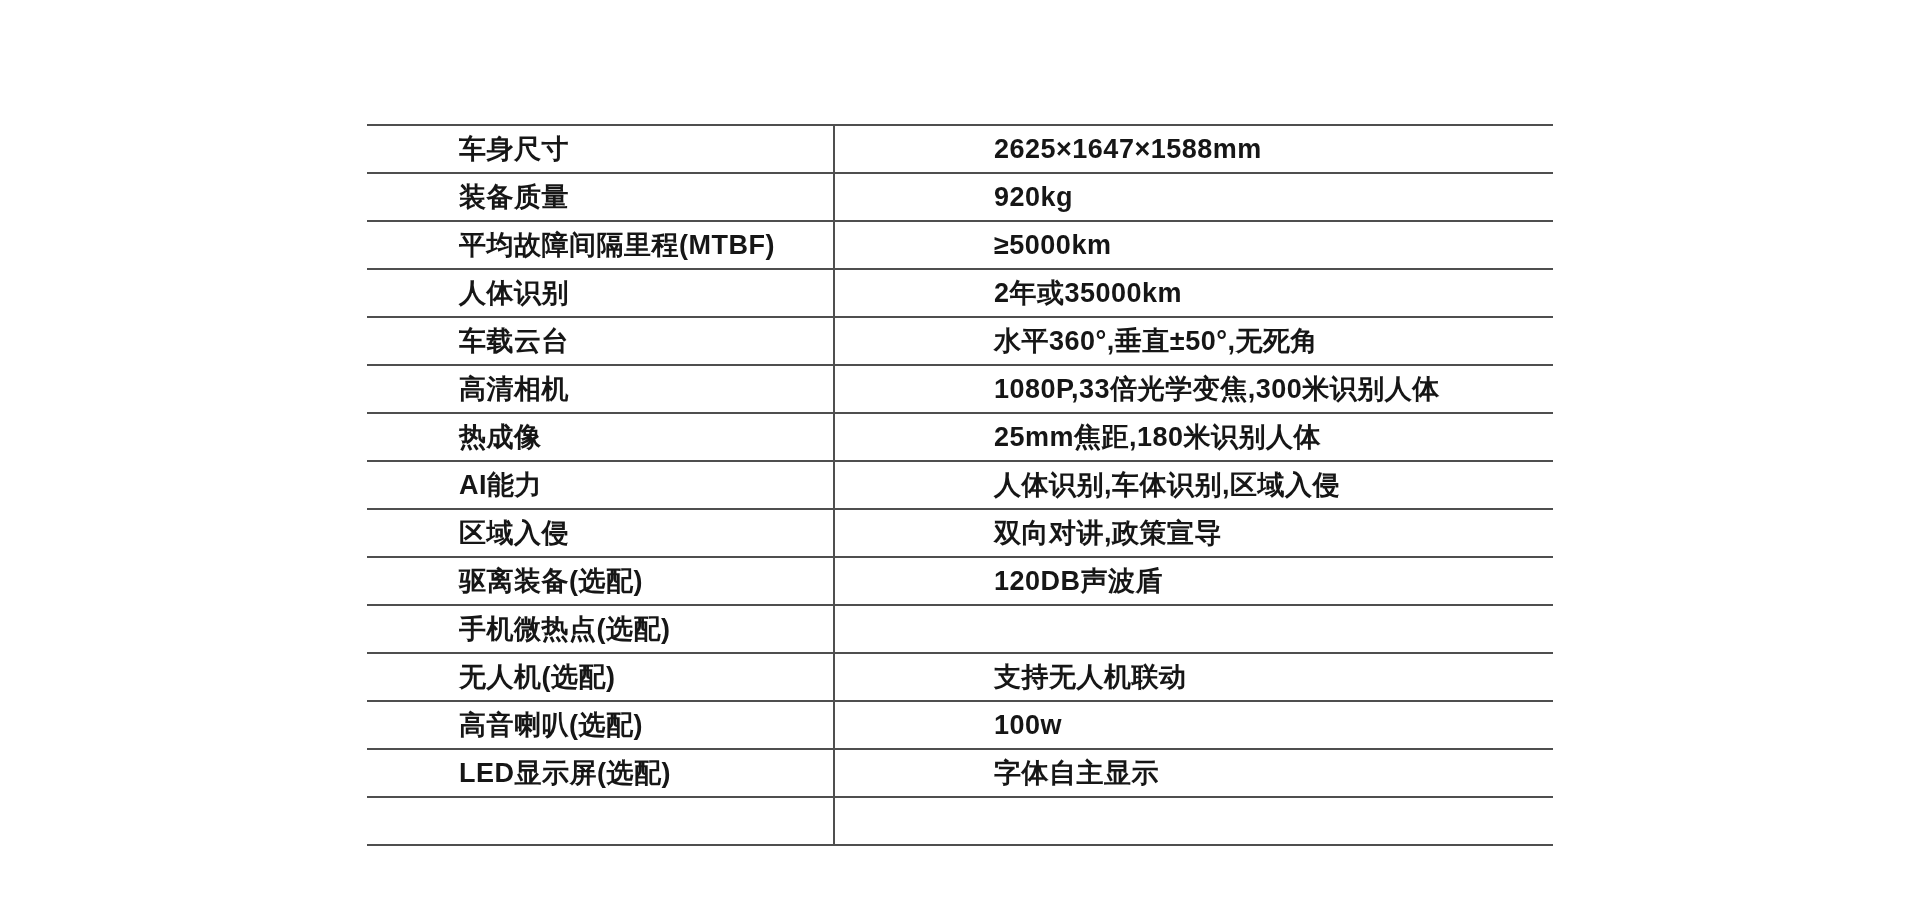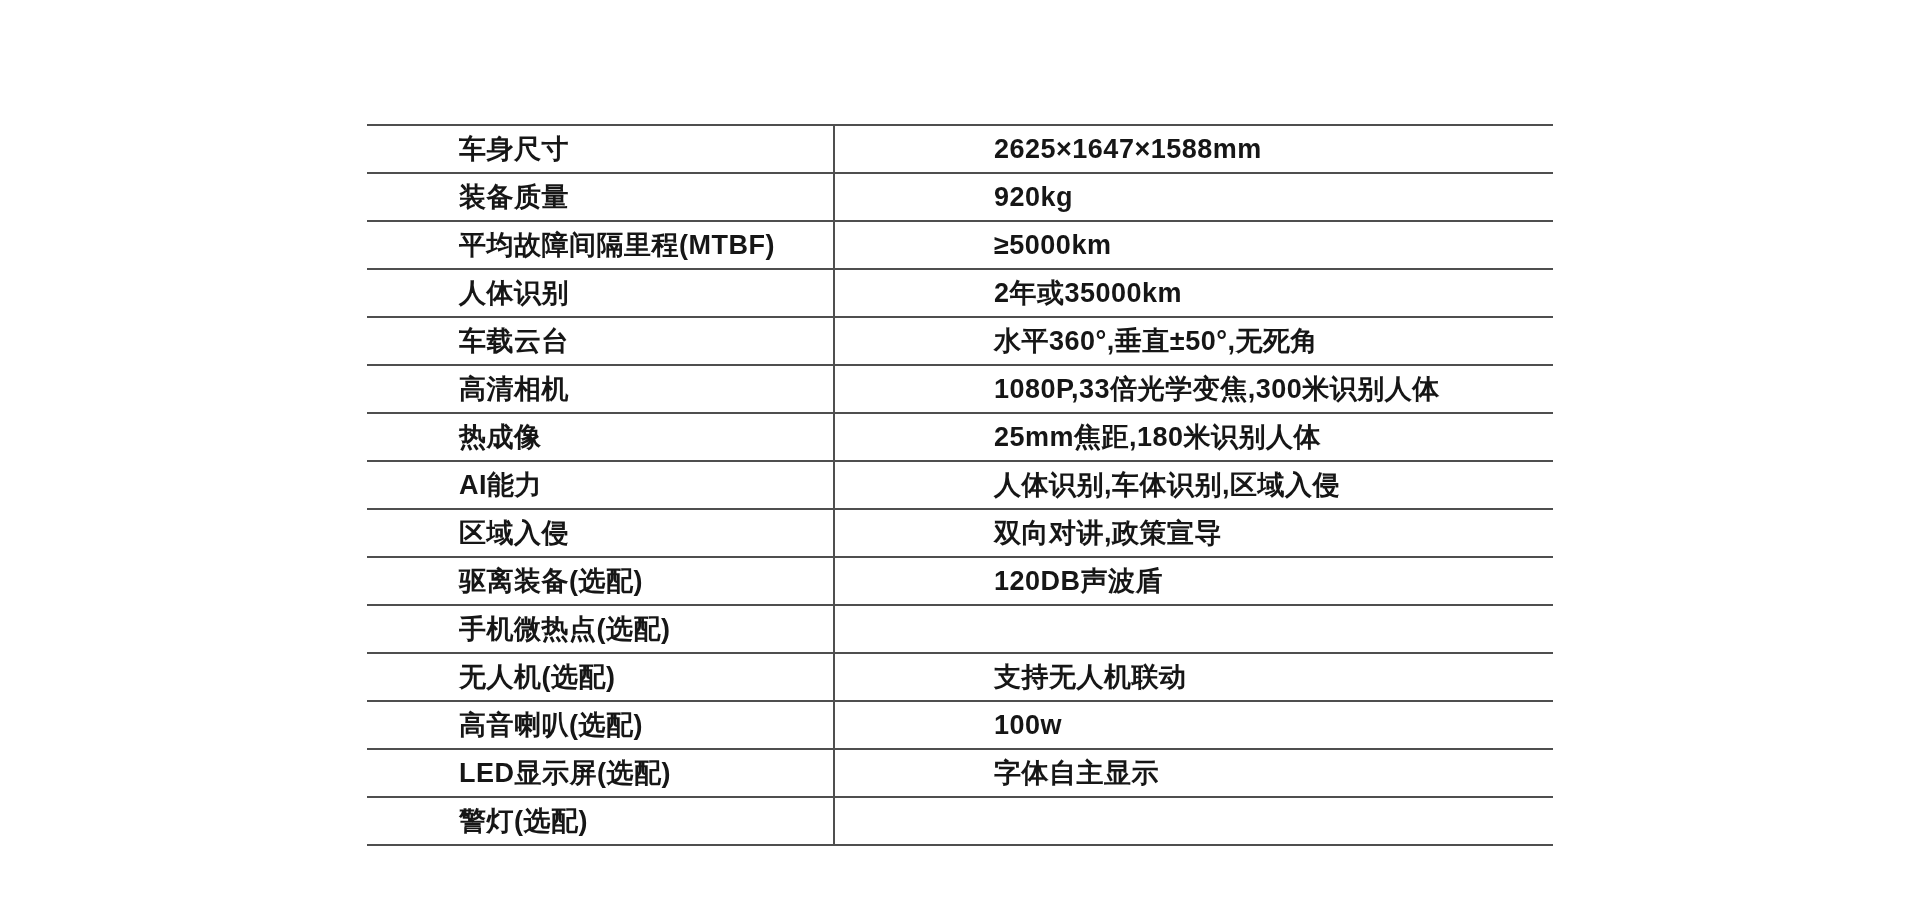--- a/index.html
+++ b/index.html
@@ -131,15 +131,14 @@
     <div class="spec-cell label">高音喇叭(选配)</div>
     <div class="spec-cell value">100w</div>
   </div>
 
   <div class="spec-row">
     <div class="spec-cell label">LED显示屏(选配)</div>
     <div class="spec-cell value">字体自主显示</div>
   </div>
 
   <div class="spec-row">
-    <div class="spec-cell label">警灯(选配)</div>
   </div>
 </div>
 
 </body></html>

